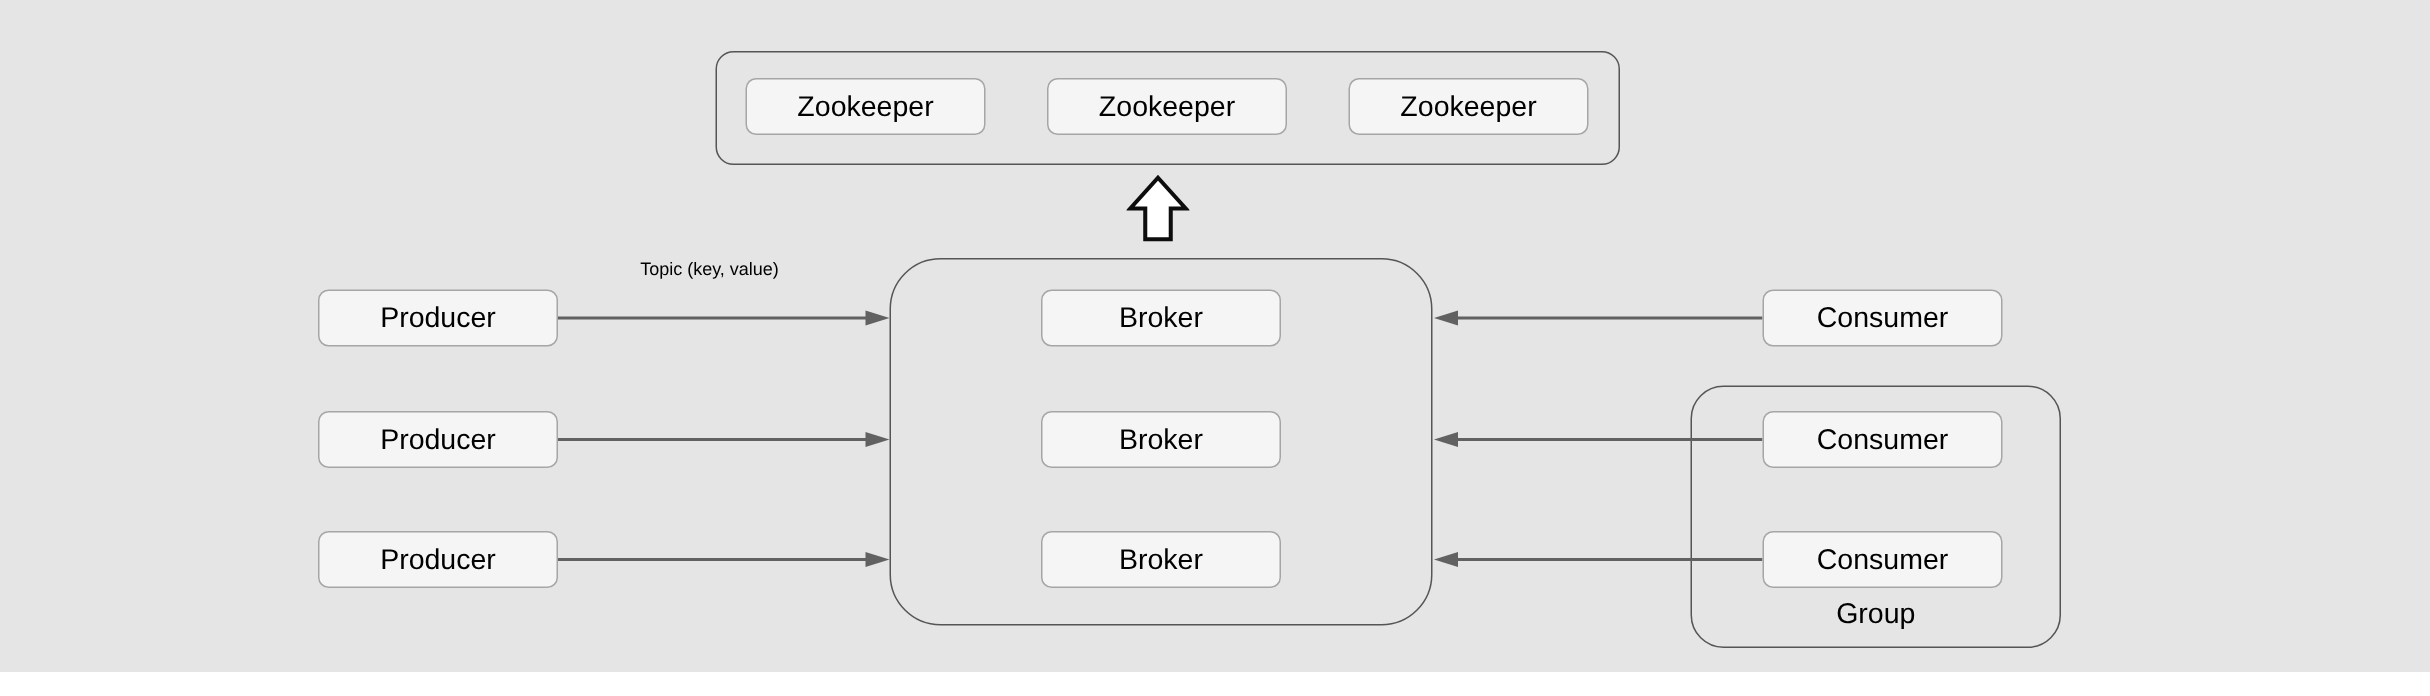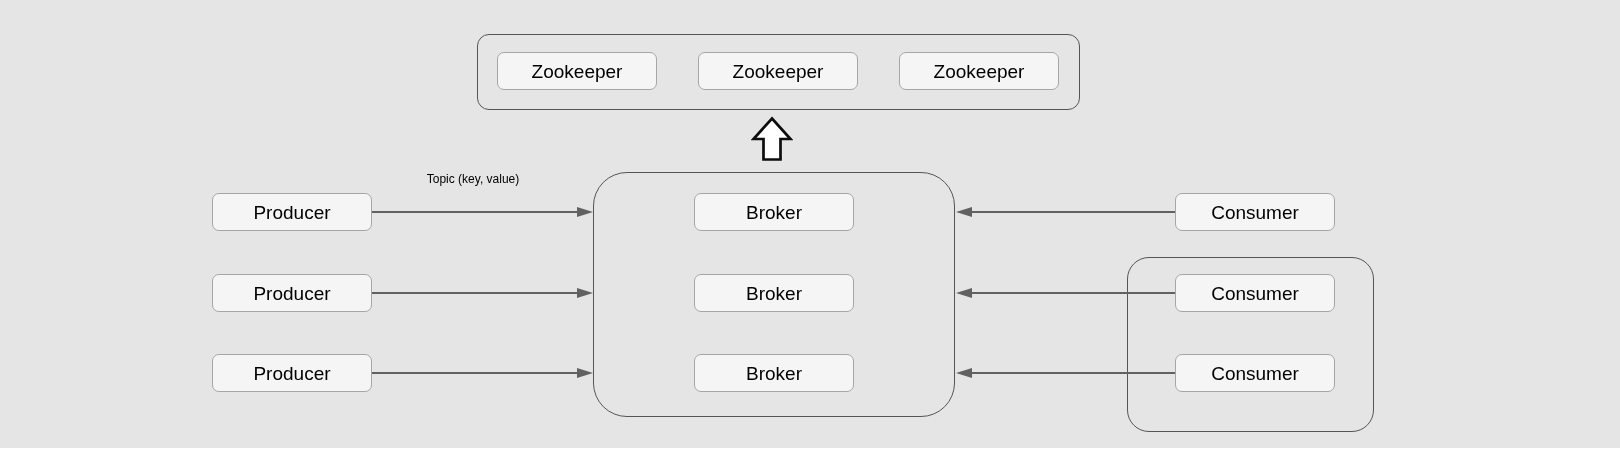--- a/index.html
+++ b/index.html
@@ -115,20 +115,21 @@
     <span>Consumer</span>
   </div>
 
   <div class="container group-container"></div>
   <div class="node" style="left:1175px; top:274px;">
     <span>Consumer</span>
   </div>
   <div class="node" style="left:1175px; top:354px;">
     <span>Consumer</span>
   </div>
+  <div class="group-label">Group</div>
 
   <svg class="edge" style="left:955px; top:206px;" width="220" height="12" viewBox="0 0 220 12">
     <line x1="15" y1="6" x2="220" y2="6" stroke="#616161" stroke-width="2"></line>
     <polygon points="1,6 17,1 17,11" fill="#616161"></polygon>
   </svg>
   <svg class="edge" style="left:955px; top:287px;" width="220" height="12" viewBox="0 0 220 12">
     <line x1="15" y1="6" x2="220" y2="6" stroke="#616161" stroke-width="2"></line>
     <polygon points="1,6 17,1 17,11" fill="#616161"></polygon>
   </svg>
   <svg class="edge" style="left:955px; top:367px;" width="220" height="12" viewBox="0 0 220 12">

